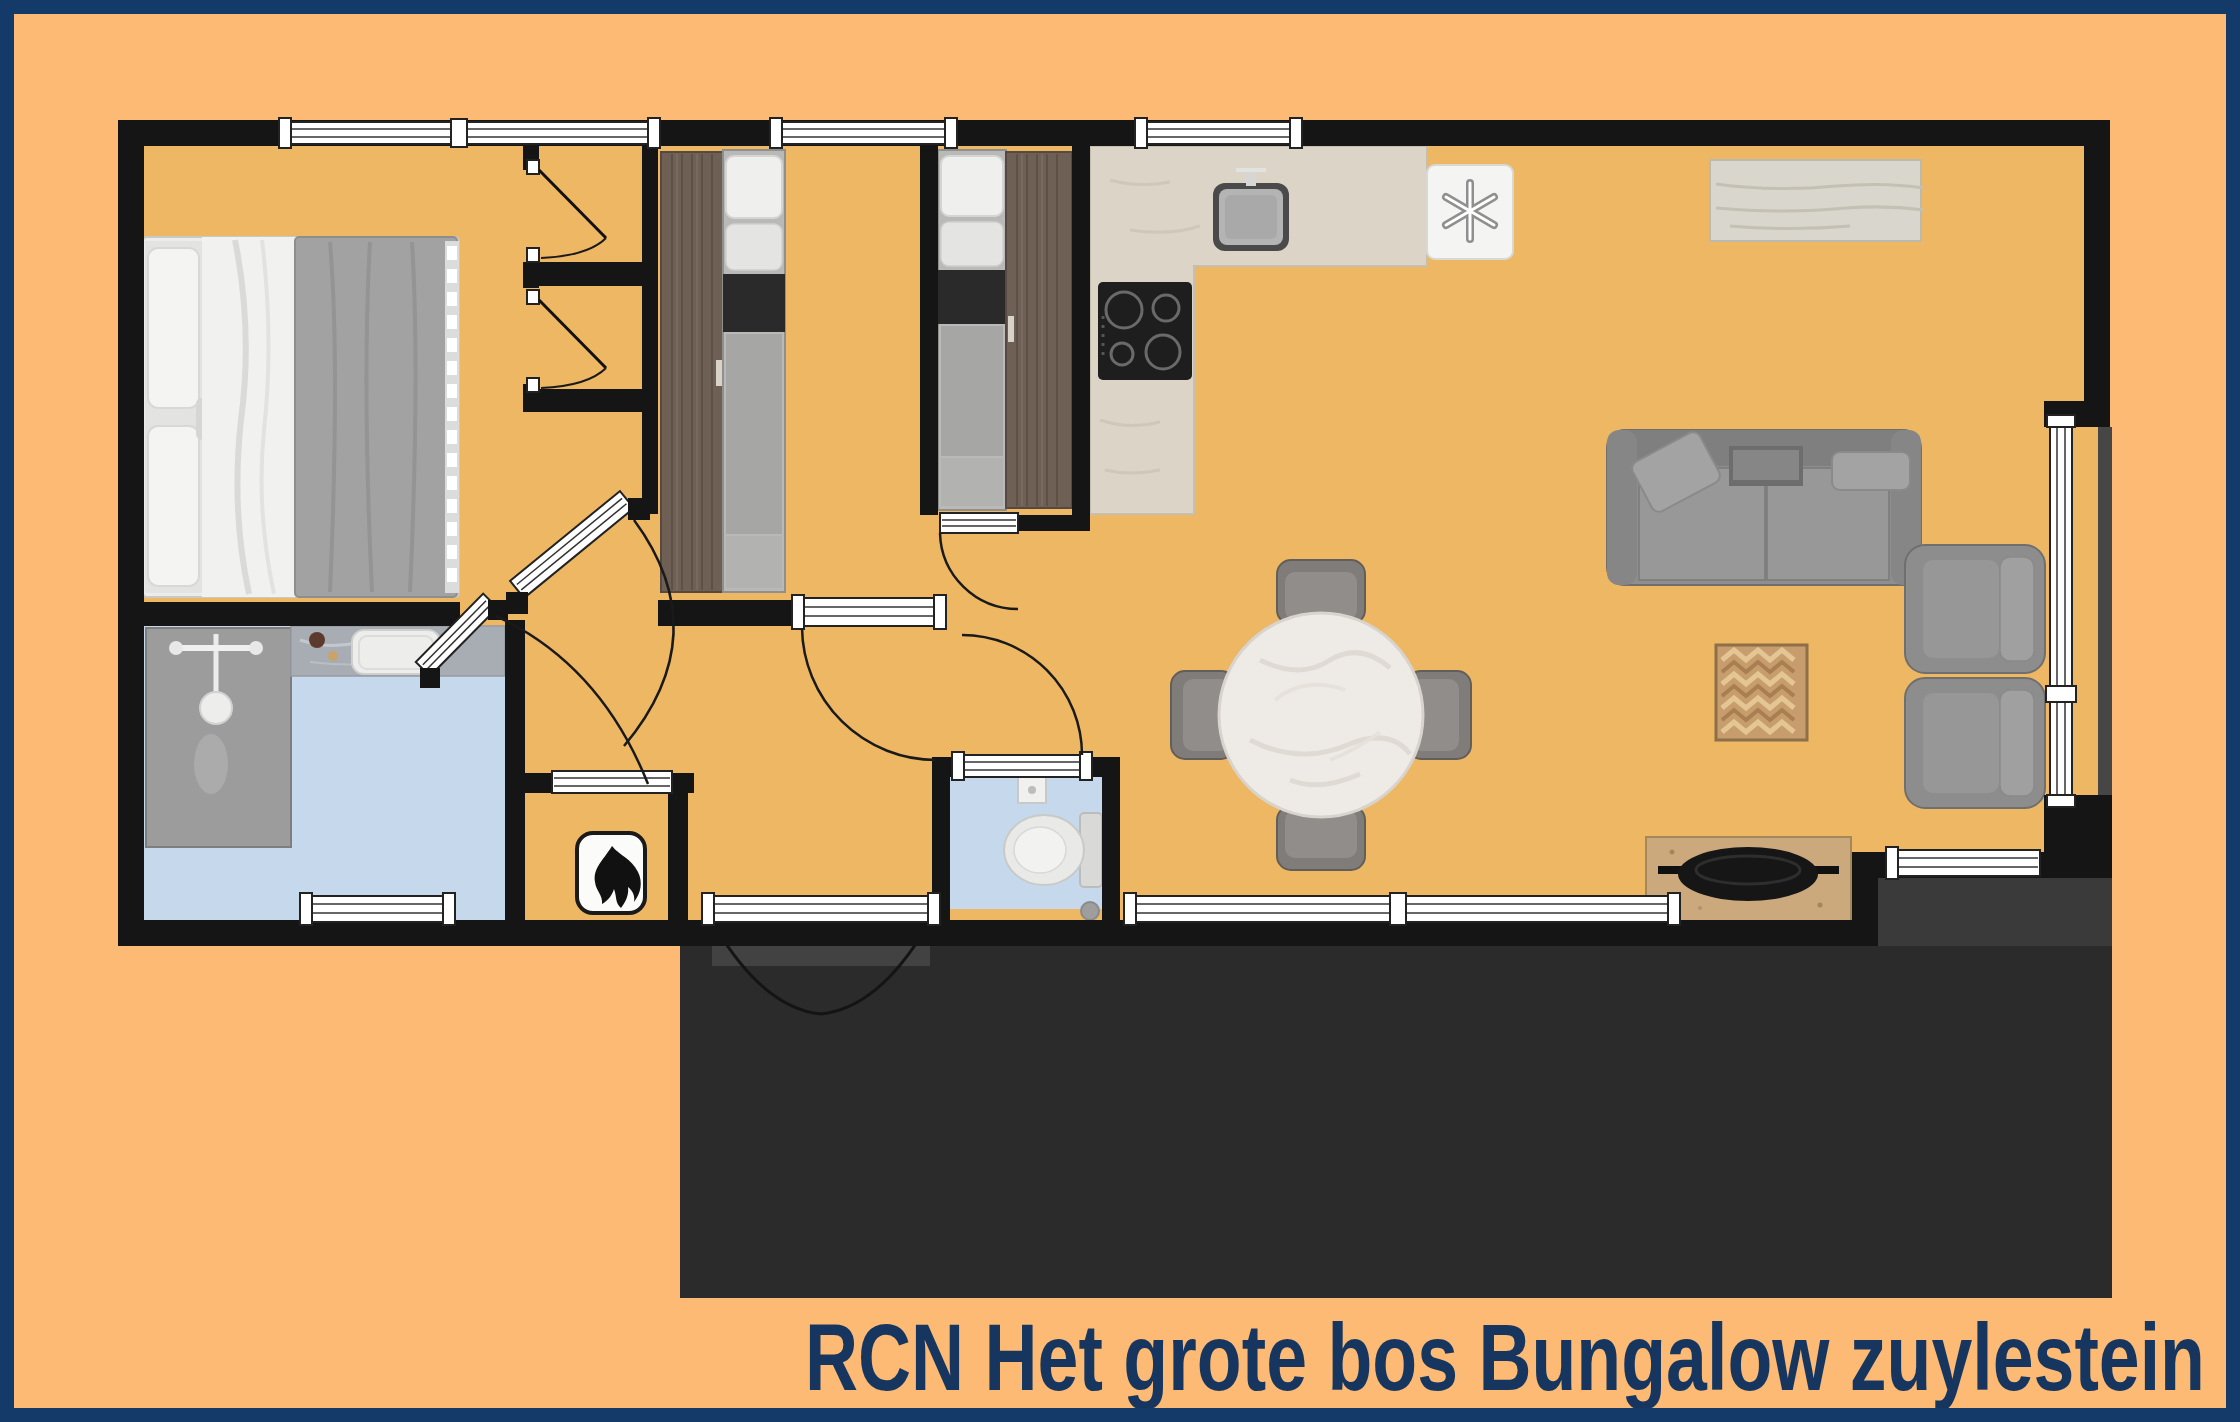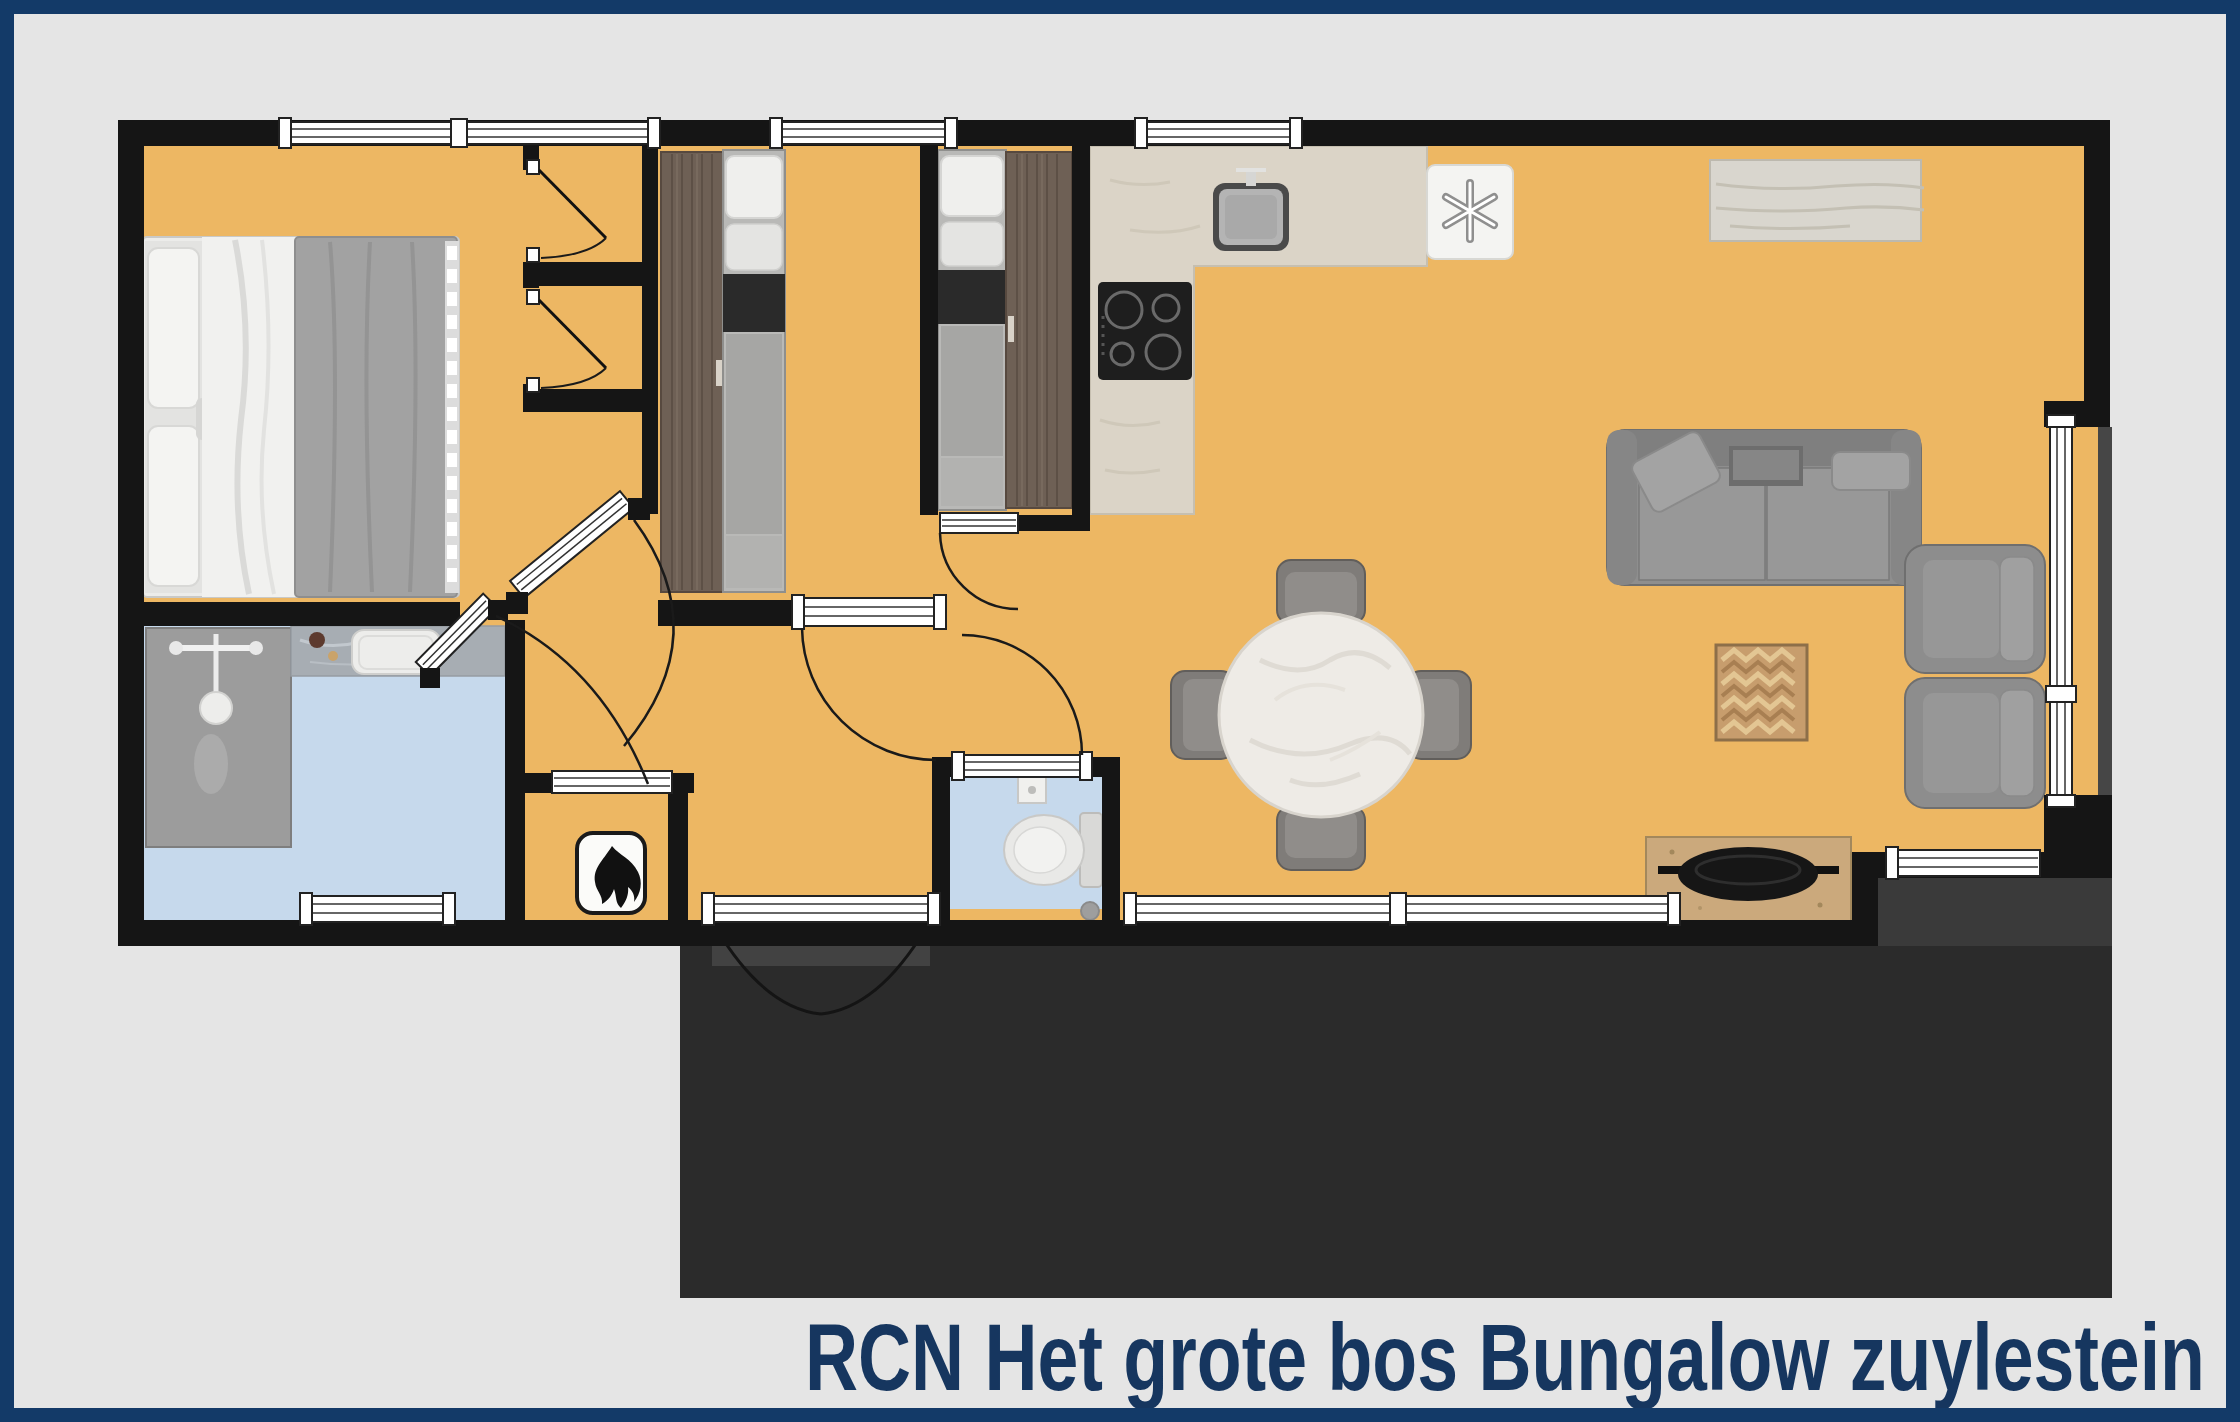--- a/index.html
+++ b/index.html
@@ -1,17 +1,17 @@
 <!DOCTYPE html>
 <html><head>
 <meta charset="utf-8">
 <style>
   html,body{margin:0;padding:0;background:#133a68;}
   .page{position:relative;width:2240px;height:1422px;background:#133a68;overflow:hidden;}
-  .plan-wrap{position:absolute;left:14px;top:14px;width:2212px;height:1394px;background:#e5e5e5;}
+  .plan-wrap{position:absolute;left:14px;top:14px;width:2212px;height:1394px;background:#fdba74;}
   svg{display:block;}
   .title-text{font-family:"Liberation Sans", sans-serif;font-weight:700;}
 </style>
 </head>
 <body>
 
 <div class="page">
   <div class="plan-wrap">
     <svg viewBox="14 14 2212 1394" width="2212" height="1394" xmlns="http://www.w3.org/2000/svg">
 

